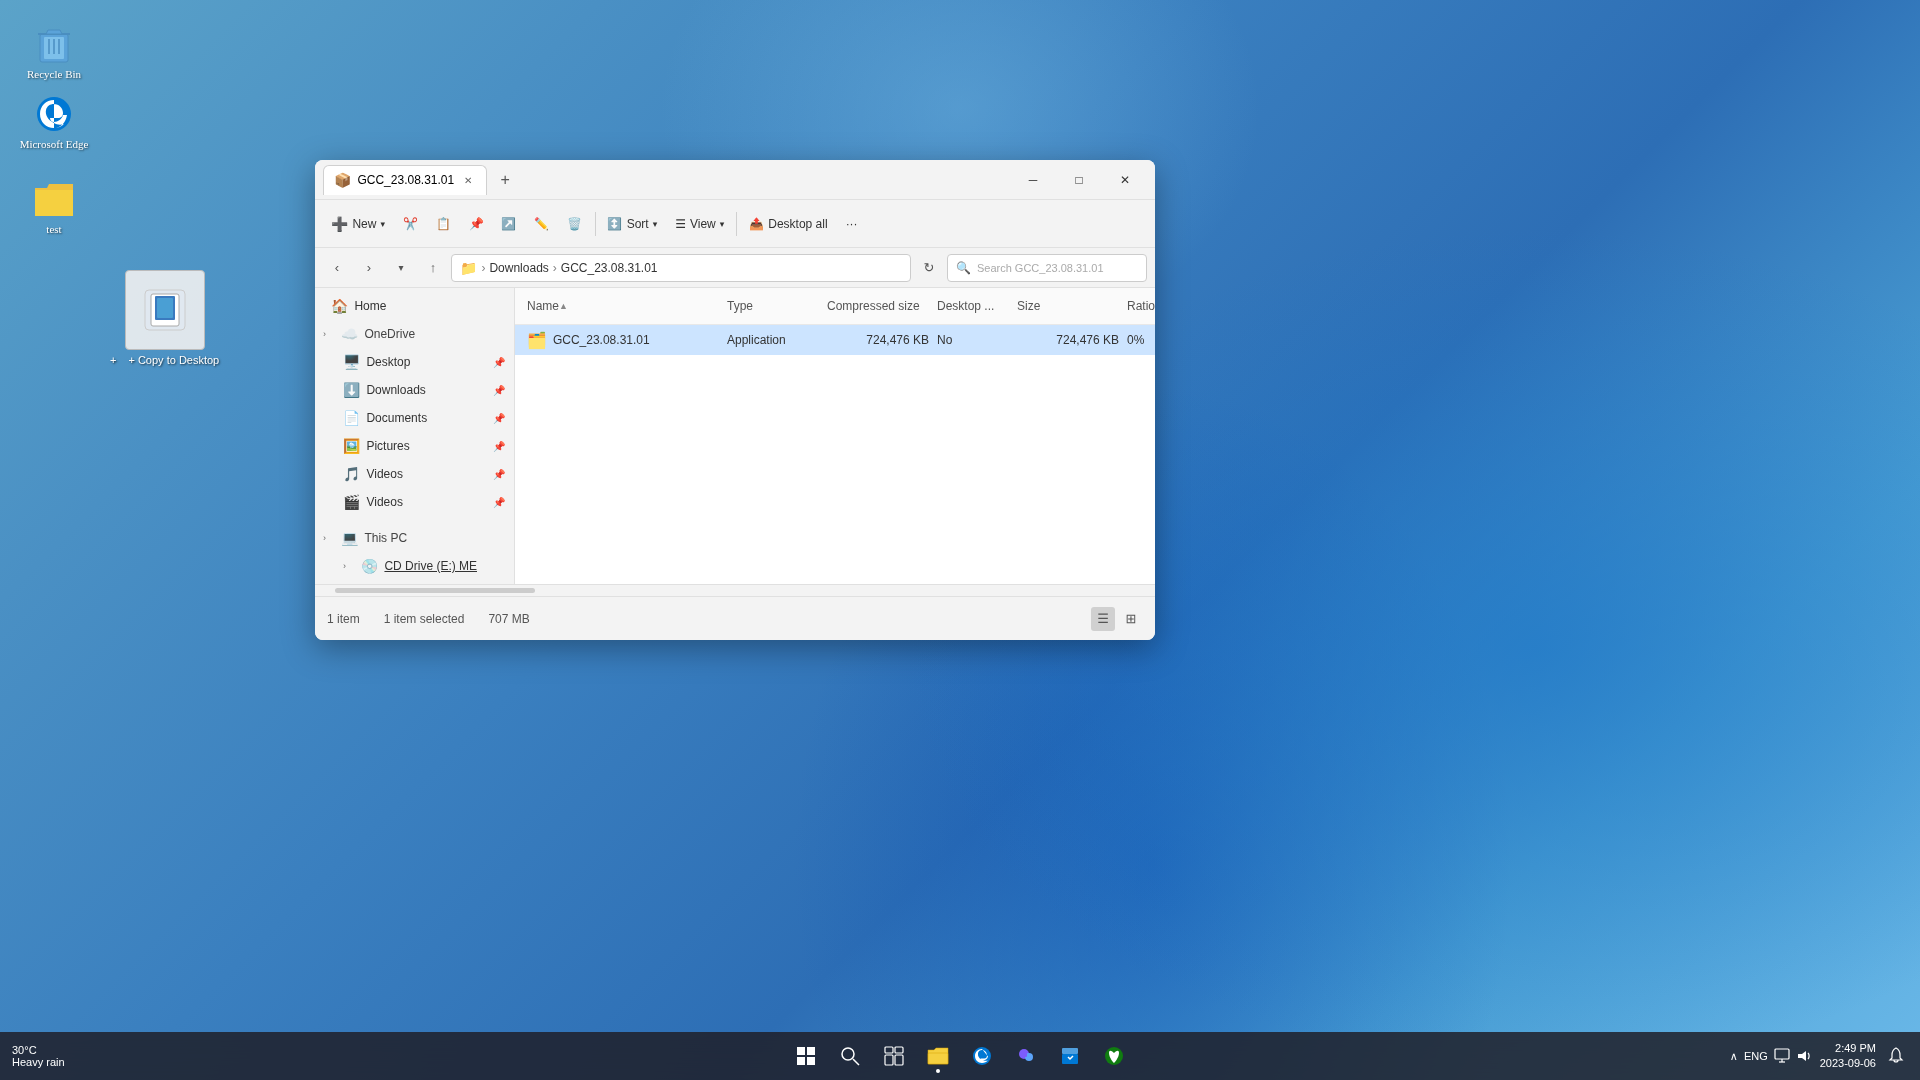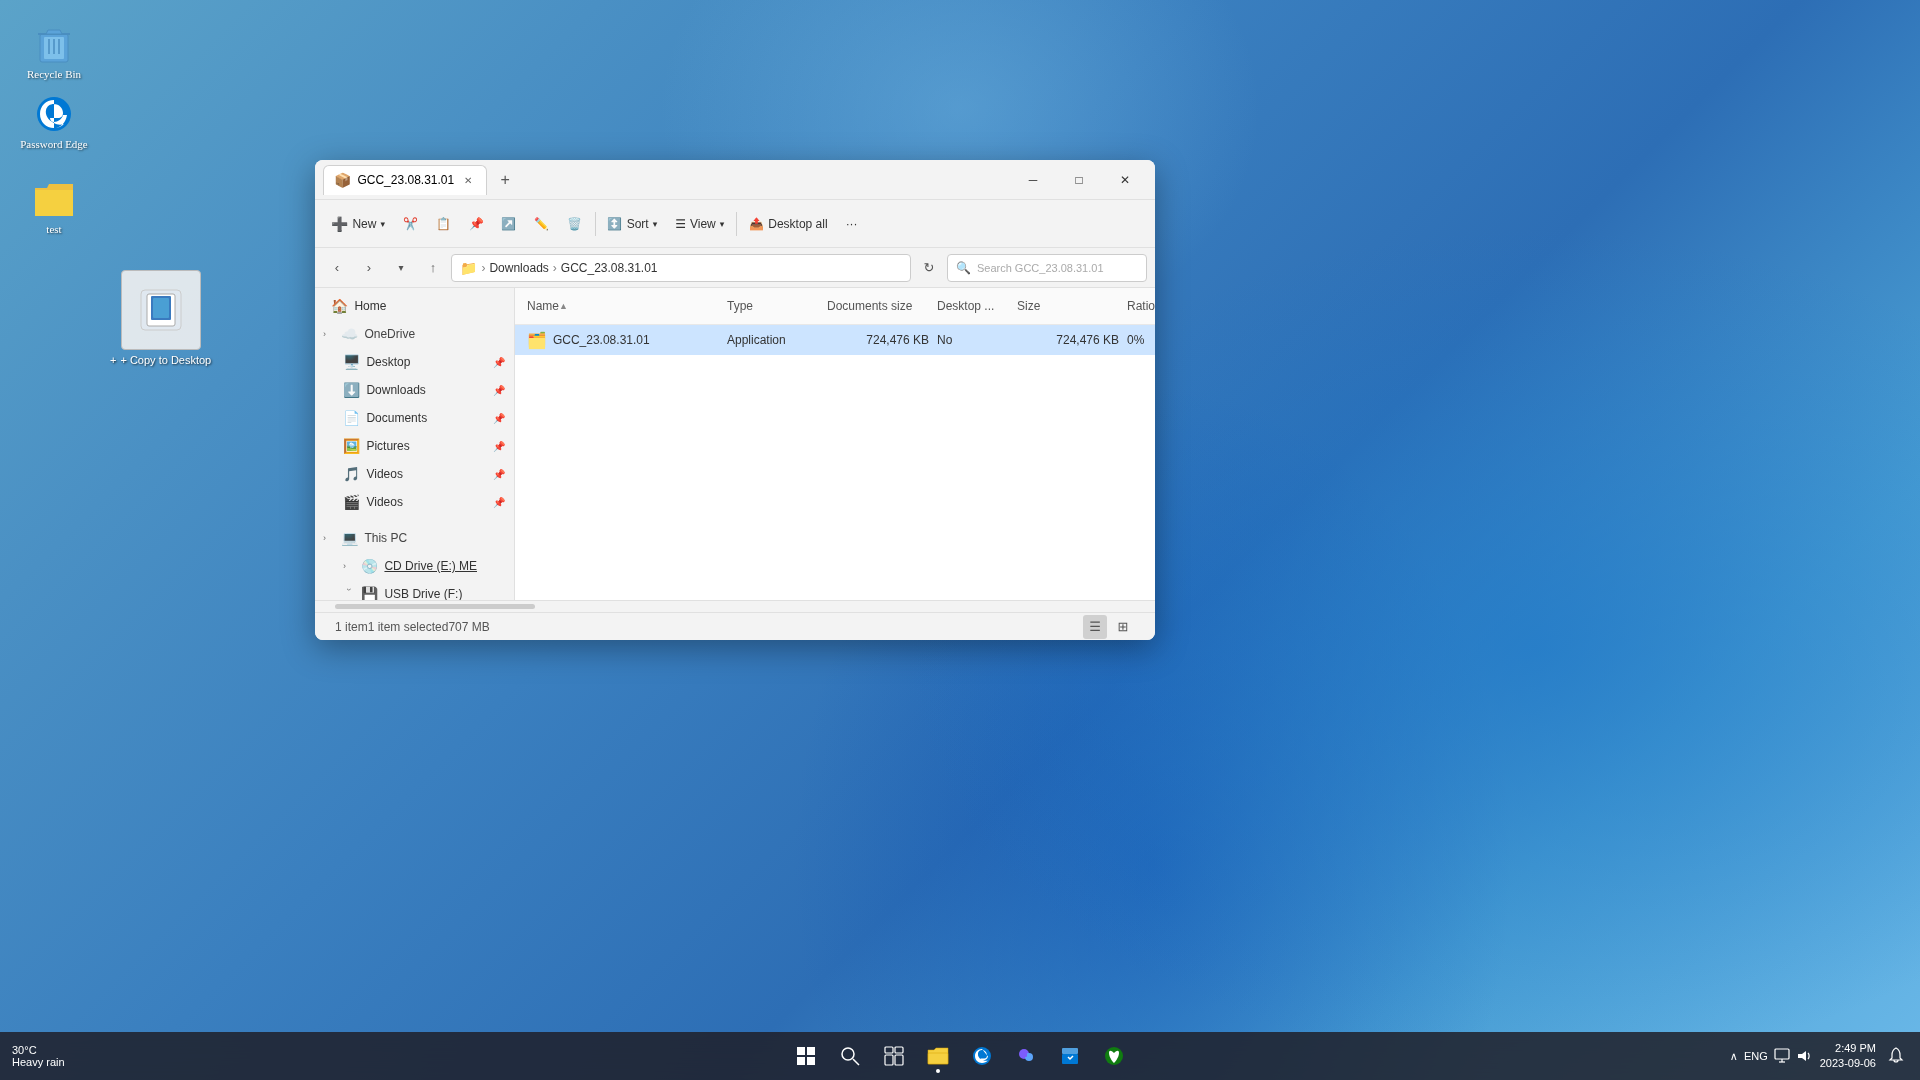--- a/index.html
+++ b/index.html
@@ -371,29 +371,29 @@
       display: flex;
       align-items: center;
       gap: 6px;
       overflow: hidden;
       text-overflow: ellipsis;
       white-space: nowrap;
     }
 
     
     .status-bar {
-      height: 28px;
+      height: 44px;
       background: #f3f3f3;
       border-top: 1px solid #e0e0e0;
       display: flex;
       align-items: center;
-      padding: 0 20px;
+      padding: 0 12px;
       font-size: 12px;
       color: #555;
-      gap: 0;
+      gap: 24px;
       flex-shrink: 0;
     }
     .status-right {
       margin-left: auto;
       display: flex;
       gap: 4px;
     }
     .view-toggle {
       width: 24px;
       height: 24px;
@@ -483,21 +483,21 @@
   <span class="icon-label">Recycle Bin</span>
 </div>
 
 <div class="desktop-icon" style="top:90px;left:14px;">
   <div class="icon-img" style="display:flex;align-items:center;justify-content:center;font-size:32px;">
     <svg width="36" height="36" viewBox="0 0 36 36">
       <circle cx="18" cy="18" r="17" fill="#0078d4"></circle>
       <path d="M18 4 C10 4 4 10 4 18 C4 26 10 32 18 32 C22 32 25.5 30.5 28 28 C25 29 21 29 18 27 C12 24 9 19 10 14 C11 10 14 8 18 8 C23 8 27 12 27 17 C27 20 25 22 22 22 L14 22 C14 24 15.5 26 18 26 C22 26 26 23 27 19 L31 19 C30 26 25 32 18 32" fill="white"></path>
     </svg>
   </div>
-  <span class="icon-label">Password Edge</span>
+  <span class="icon-label">Microsoft Edge</span>
 </div>
 
 <div class="desktop-icon" style="top:175px;left:14px;">
   <div class="icon-img" style="display:flex;align-items:center;justify-content:center;font-size:32px;">
     <svg width="38" height="34" viewBox="0 0 38 34">
       <path d="M0 6 L12 6 L14 2 L38 2 L38 34 L0 34 Z" fill="#f0c040"></path>
       <path d="M0 8 L38 8 L38 34 L0 34 Z" fill="#f5d040"></path>
     </svg>
   </div>
   <span class="icon-label">test</span>
@@ -508,21 +508,21 @@
     <svg width="48" height="48" viewBox="0 0 48 48">
       <rect x="4" y="4" width="40" height="40" rx="4" fill="#e0e8f0" stroke="#ccc" stroke-width="1"></rect>
       <rect x="10" y="8" width="28" height="32" rx="2" fill="white" stroke="#aaa" stroke-width="1"></rect>
       <rect x="14" y="10" width="20" height="24" rx="1" fill="#3a7abf"></rect>
 
       <rect x="16" y="12" width="16" height="20" rx="1" fill="#4a9fd4"></rect>
     </svg>
   </div>
   <div class="copy-label">
     <span>+</span>
-    <span style="cursor:pointer;">+ Copy to Desktop</span>
+    <span style="cursor:pointer;margin-left:8px;">+ Copy to Desktop</span>
   </div>
 </div>
 
 <div class="window">
 
   <div class="title-bar">
     <div class="tab-area">
       <div class="tab">
         <span class="tab-icon">📦</span>
         <span>GCC_23.08.31.01</span>
@@ -671,21 +671,21 @@
 
       <div class="file-header" style="grid-template-columns: 200px 100px 110px 80px 110px 50px 150px;">
         <div class="file-header-cell">
           <span>Name</span>
           <span class="sort-arrow">▲</span>
         </div>
         <div class="file-header-cell">
           <span>Type</span>
         </div>
         <div class="file-header-cell">
-          <span>Documents size</span>
+          <span>Compressed size</span>
         </div>
         <div class="file-header-cell">
           <span>Desktop ...</span>
         </div>
         <div class="file-header-cell">
           <span>Size</span>
         </div>
         <div class="file-header-cell">
           <span>Ratio</span>
         </div>

